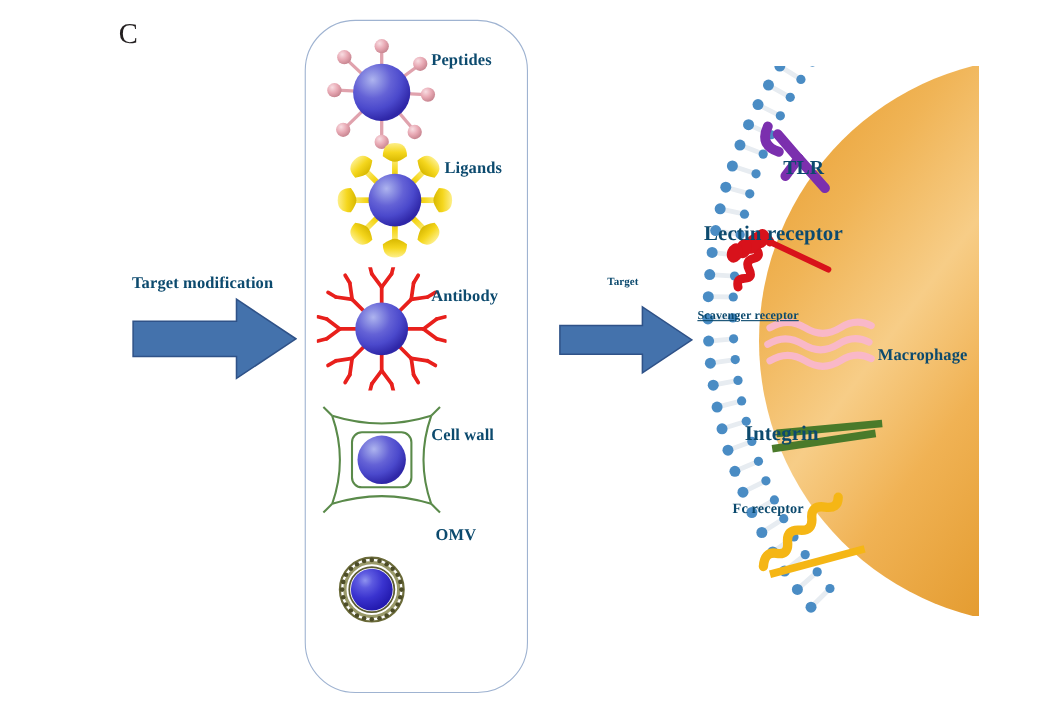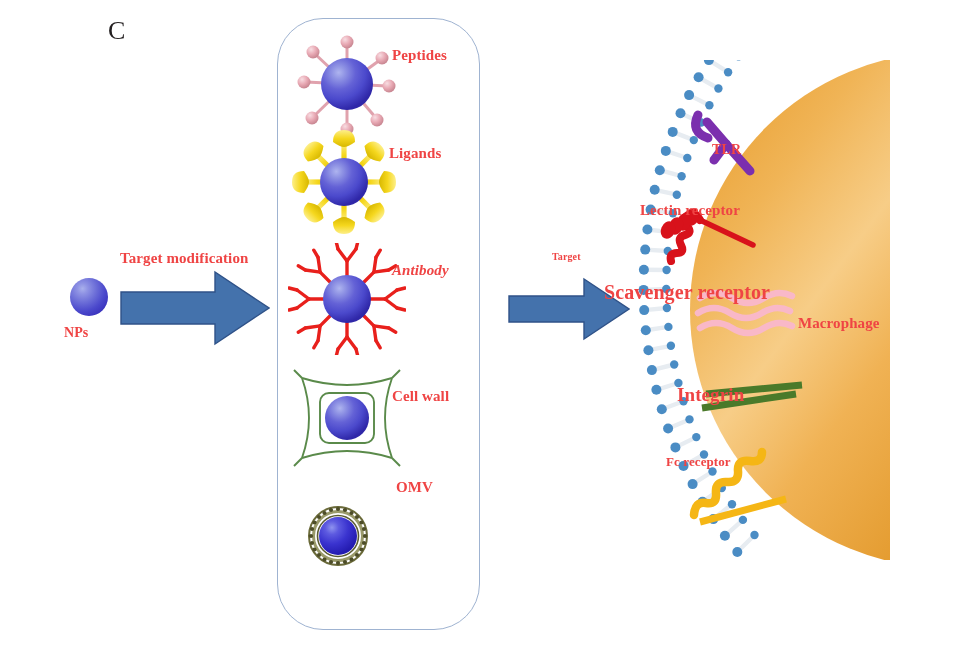--- a/index.html
+++ b/index.html
@@ -26,21 +26,21 @@
     font-family: "Liberation Serif", serif;
     font-size: 26px;
     color: #231f20;
     line-height: 1;
   }
 
   
   .lbl {
     font-family: "Liberation Serif", serif;
     font-weight: bold;
-    color: #ef4444;
+    color: #0c4a6e;
     white-space: nowrap;
     line-height: 1;
     letter-spacing: .1px;
   }
 
   
   #nps-group { left: 62px; top: 278px; width: 86px; height: 80px; }
   .np-sphere {
     border-radius: 50%;
     background:
@@ -70,56 +70,52 @@
   }
 
   
   .mod-row { height: 112px; }
   .mod-icon { left: 0; top: 0; width: 118px; height: 112px; }
   .mod-text {
     left: 104px;
     font-size: 15px;
   }
   #row-peptides  { left: 288px; top: 28px;  width: 190px; }
-  #row-ligands   { left: 285px; top: 126px; width: 190px; }
-  #row-antibody  { left: 288px; top: 243px; width: 190px; font-style: italic; }
+  #row-ligands   { left: 300px; top: 126px; width: 190px; }
+  #row-antibody  { left: 288px; top: 243px; width: 190px; }
   #row-cellwall  { left: 288px; top: 362px; width: 190px; }
   #row-omv       { left: 288px; top: 474px; width: 190px; text-align: center; }
 
   #row-peptides  .mod-text { top: 20px; }
   #row-ligands   .mod-text { top: 20px; }
   #row-antibody  .mod-text { top: 20px; }
   #row-cellwall  .mod-text { top: 27px; }
   #row-omv       .mod-text { top: 6px;  left: 108px; }
 
   
   #macrophage-group { left: 628px; top: 60px; width: 332px; height: 500px; }
   #macrophage-label {
     left: 798px; top: 316px;
     font-size: 15px;
   }
 
   
-  #label-tlr        { left: 712px; top: 143px; font-size: 14px; }
-  #label-lectin     { left: 640px; top: 203px; font-size: 15px; }
-  #label-scavenger  { left: 604px; top: 282px; font-size: 20px; }
+  #label-tlr        { left: 712px; top: 143px; font-size: 18px; }
+  #label-lectin     { left: 640px; top: 203px; font-size: 19px; }
+  #label-scavenger  { left: 634px; top: 282px; font-size: 11px; text-decoration: underline; }
   #label-integrin   { left: 677px; top: 385px; font-size: 19px; }
   #label-fc         { left: 666px; top: 455px; font-size: 13px; }
 </style>
 </head>
 <body>
 
 <div id="figure">
 
   <div class="abs" id="panel-label">C</div>
 
-  <div class="abs" id="nps-group">
-    <div class="abs np-sphere" id="nps-sphere"></div>
-    <div class="abs lbl" id="nps-label">NPs</div>
-  </div>
 
   <div class="abs lbl" id="label-surface-mod">Target modification</div>
   <svg class="abs block-arrow" id="arrow-surface" width="150" height="76" viewBox="0 0 150 76">
     <polygon points="1,22 95,22 95,2 149,38 95,74 95,54 1,54" fill="#4472ac" stroke="#2f5288" stroke-width="1.4"></polygon>
   </svg>
 
   <div class="abs" id="modification-panel"></div>
 
   <div class="abs mod-row" id="row-peptides">
     <svg class="abs mod-icon" viewBox="0 0 118 112">

